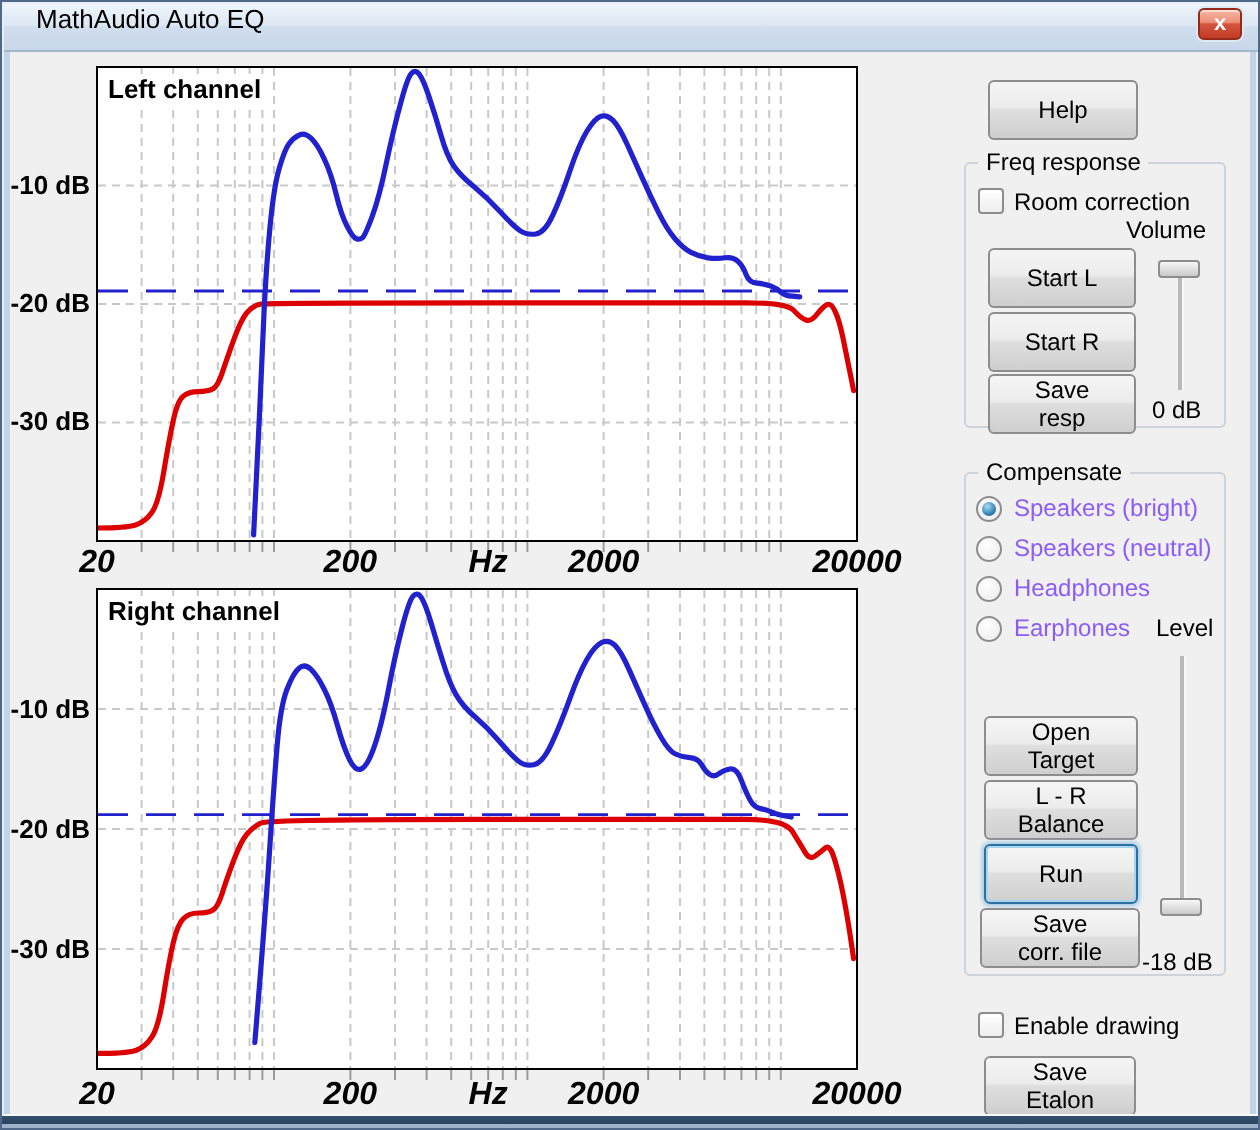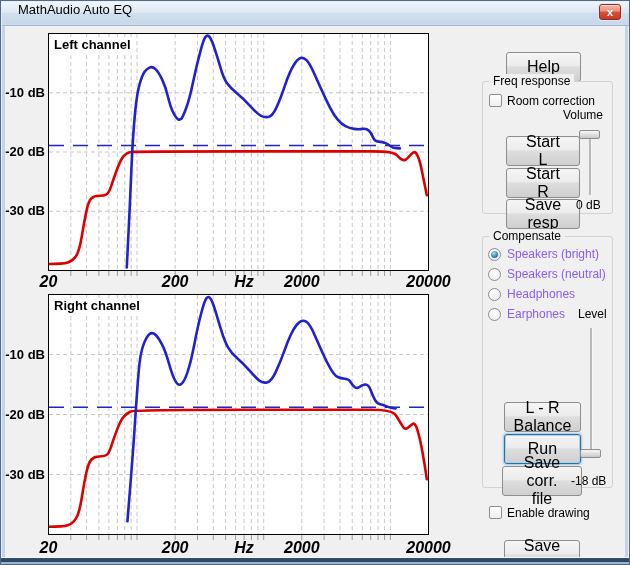--- a/index.html
+++ b/index.html
@@ -21,21 +21,21 @@
   .plot{position:absolute;left:47px;}
   #plot-0{top:32px;}
   #plot-1{top:293px;}
   .chart-title{position:absolute;left:53px;font-weight:bold;font-size:13px;color:#000;background:#fff;padding:0 3px 1px 0;white-space:nowrap;}
   #ct0{top:36px;}
   #ct1{top:297px;}
   .ylab{position:absolute;left:0px;width:44px;text-align:right;font-weight:bold;font-size:13px;color:#000;white-space:nowrap;}
   .xlab{position:absolute;transform:translateX(-50%);font-weight:bold;font-size:16px;color:#000000;white-space:nowrap;font-style:italic;}
   
   .btn{position:absolute;box-sizing:border-box;display:flex;align-items:center;justify-content:center;
-       font-family:"Liberation Sans",sans-serif;font-size:16px;color:#000;padding:14px;margin:16px;
+       font-family:"Liberation Sans",sans-serif;font-size:12px;color:#000;padding:14px;margin:4px;
        background:linear-gradient(#f5f5f5,#ececec 45%,#dedede 50%,#cfcfcf);
        border:1px solid #8d8d8d;border-radius:3px;}
   #btn-help{left:489px;top:35px;width:75px;height:21px;}
   #btn-startl{left:489px;top:119px;width:74px;height:21px;}
   #btn-startr{left:489px;top:151px;width:74px;height:21px;}
   #btn-saveresp{left:489px;top:182px;width:74px;height:21px;}
   #btn-openetalon{left:487px;top:322px;width:75px;height:21px;}
   #btn-opentarget{left:487px;top:353px;width:77px;height:21px;}
   #btn-lrbalance{left:487px;top:385px;width:77px;height:21px;}
   #btn-run{left:487px;top:417px;width:77px;height:21px;border-color:#2f6f9f;
@@ -232,20 +232,21 @@
   <span class="radio r0 sel"></span>
   <span class="radiolabel rl0">Speakers (bright)</span>
   <span class="radio r1"></span>
   <span class="radiolabel rl1">Speakers (neutral)</span>
   <span class="radio r2"></span>
   <span class="radiolabel rl2">Headphones</span>
   <span class="radio r3"></span>
   <span class="radiolabel rl3">Earphones</span>
 
   <div id="lbl-level" class="sidelabel">Level</div>
+  <button id="btn-opentarget" class="btn">Open Target</button>
   <button id="btn-lrbalance" class="btn">L - R Balance</button>
   <button id="btn-run" class="btn">Run</button>
   <button id="btn-savecorr" class="btn">Save corr. file</button>
   <div id="track-lvl" class="track"></div>
   <div id="thumb-lvl" class="thumb"></div>
   <div id="lbl-m18db" class="sidelabel">-18 dB</div>
 
   <span id="chk-draw" class="check"></span>
   <span id="lbl-draw" class="checklabel">Enable drawing</span>
   <button id="btn-saveetalon" class="btn">Save Etalon</button>

